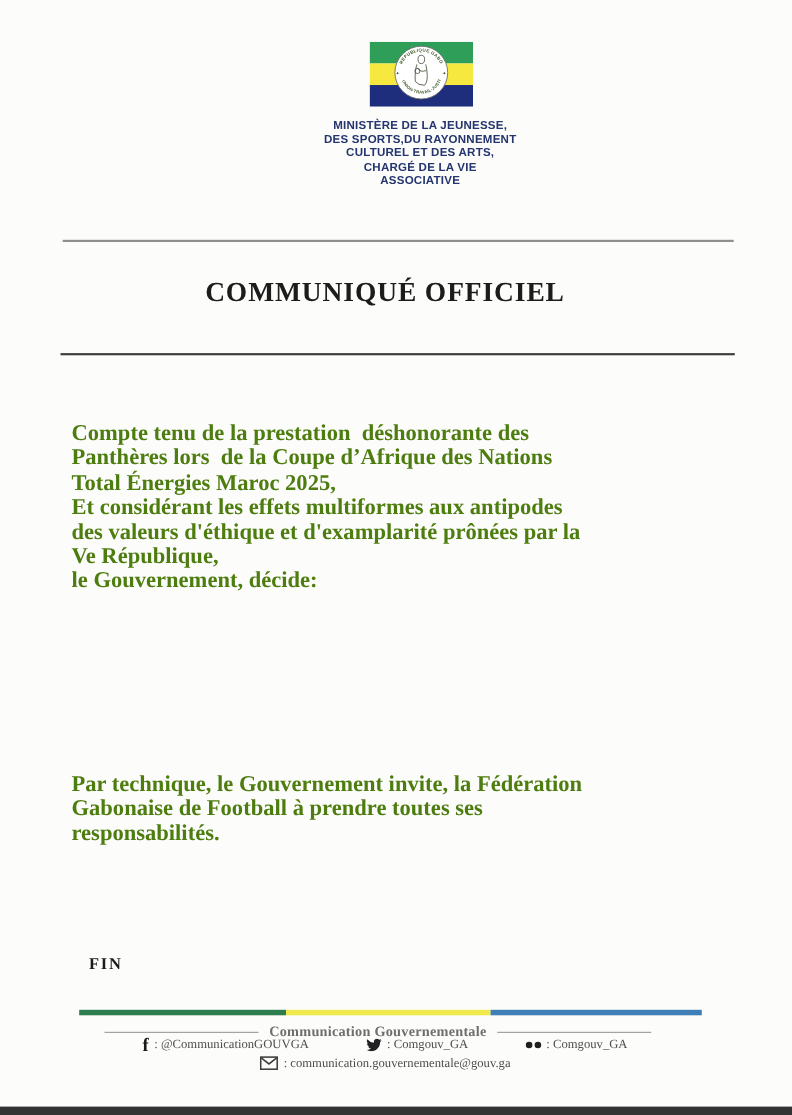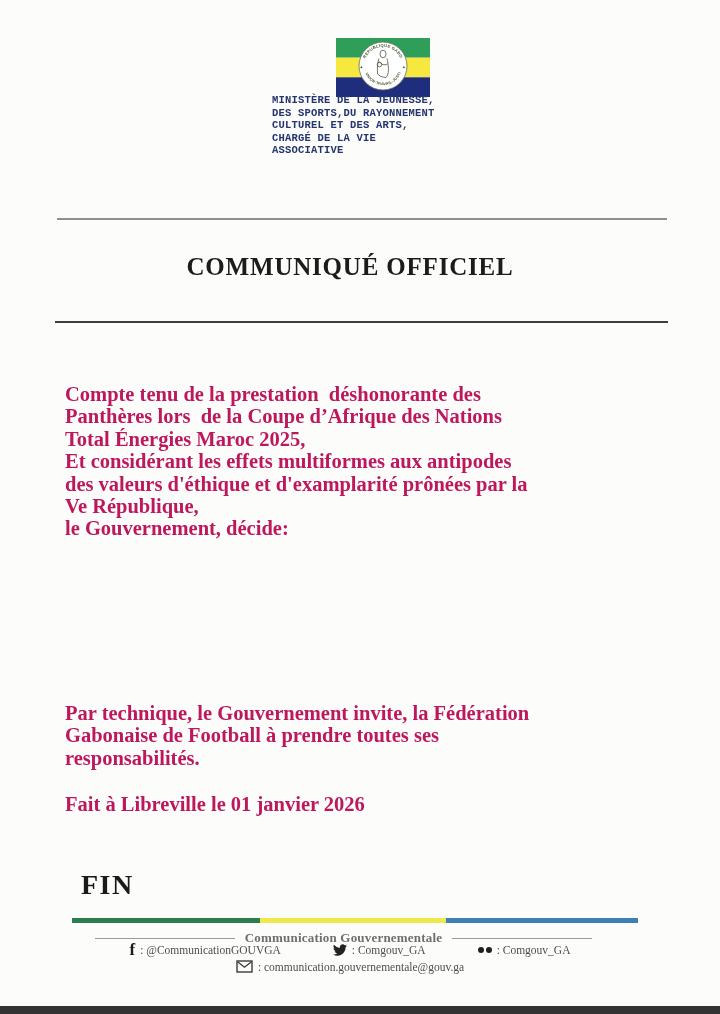--- a/index.html
+++ b/index.html
@@ -6,48 +6,48 @@
   body{width:720px;height:1014px;background:#e9e9e9;}
   .page{
     position:relative;width:720px;height:1014px;overflow:hidden;
     background:#fcfcfa;
     font-family:"Liberation Serif", serif;
     color:#161616;
   }
   
   .flag{position:absolute;left:336px;top:38px;width:94px;height:59px;}
   .ministry{
-    position:absolute;left:272px;top:94px;width:220px;
-    text-align:left;
-    font-family:Liberation Mono, monospace;
+    position:absolute;left:272px;top:108px;width:220px;
+    text-align:center;
+    font-family:Liberation Sans, sans-serif;
     font-weight:bold;font-size:10.5px;line-height:12.6px;
     color:#24356f;letter-spacing:.2px;
     white-space:pre-wrap;
   }
   
   .rule-top{position:absolute;left:57px;top:218px;width:610px;height:2px;background:#8f8f8f;}
   .rule-bottom{position:absolute;left:55px;top:321px;width:613px;height:2px;background:#3f3f3f;}
   .title{
     position:absolute;left:-10px;top:253px;width:720px;
     text-align:center;font-weight:bold;font-size:25px;
     letter-spacing:.8px;color:#1c1c1c;
   }
   
   .para{
     position:absolute;left:65px;width:572px;
     font-weight:bold;font-size:20.5px;line-height:22.4px;
-    color:#be185d;white-space:pre-wrap;
+    color:#4d7c0f;white-space:pre-wrap;
   }
   .p1{top:383px;}
   .decisions{top:567px;}
   .p2{top:702px;}
   .dateline{top:793px;}
   .fin{
     position:absolute;left:81px;top:869px;
-    font-weight:bold;font-size:28px;letter-spacing:1.5px;color:#1a1a1a;
+    font-weight:bold;font-size:15px;letter-spacing:1.5px;color:#1a1a1a;
   }
   
   .tricolor{position:absolute;left:72px;top:918px;width:566px;height:5px;display:flex;}
   .tricolor .seg{height:100%;}
   .seg-green{width:188px;}
   .seg-yellow{width:186px;}
   .seg-blue{width:192px;}
   .comm-band{
     position:absolute;left:95px;top:930px;width:497px;
     display:flex;align-items:center;gap:10px;
@@ -111,21 +111,20 @@
   <div class="para p1">Compte tenu de la prestation  déshonorante des
 Panthères lors  de la Coupe d’Afrique des Nations
 Total Énergies Maroc 2025,
 Et considérant les effets multiformes aux antipodes
 des valeurs d'éthique et d'examplarité prônées par la
 Ve République,
 le Gouvernement, décide:</div>
   <div class="para p2">Par technique, le Gouvernement invite, la Fédération
 Gabonaise de Football à prendre toutes ses
 responsabilités.</div>
-  <div class="para dateline">Fait à Libreville le 01 janvier 2026</div>
   <div class="fin">FIN</div>
 
   <div class="tricolor">
     <div class="seg seg-green" style="background: rgb(46, 125, 79);"></div>
     <div class="seg seg-yellow" style="background: rgb(239, 233, 76);"></div>
     <div class="seg seg-blue" style="background: rgb(63, 127, 181);"></div>
   </div>
 
   <div class="comm-band">
     <div class="hline"></div>

